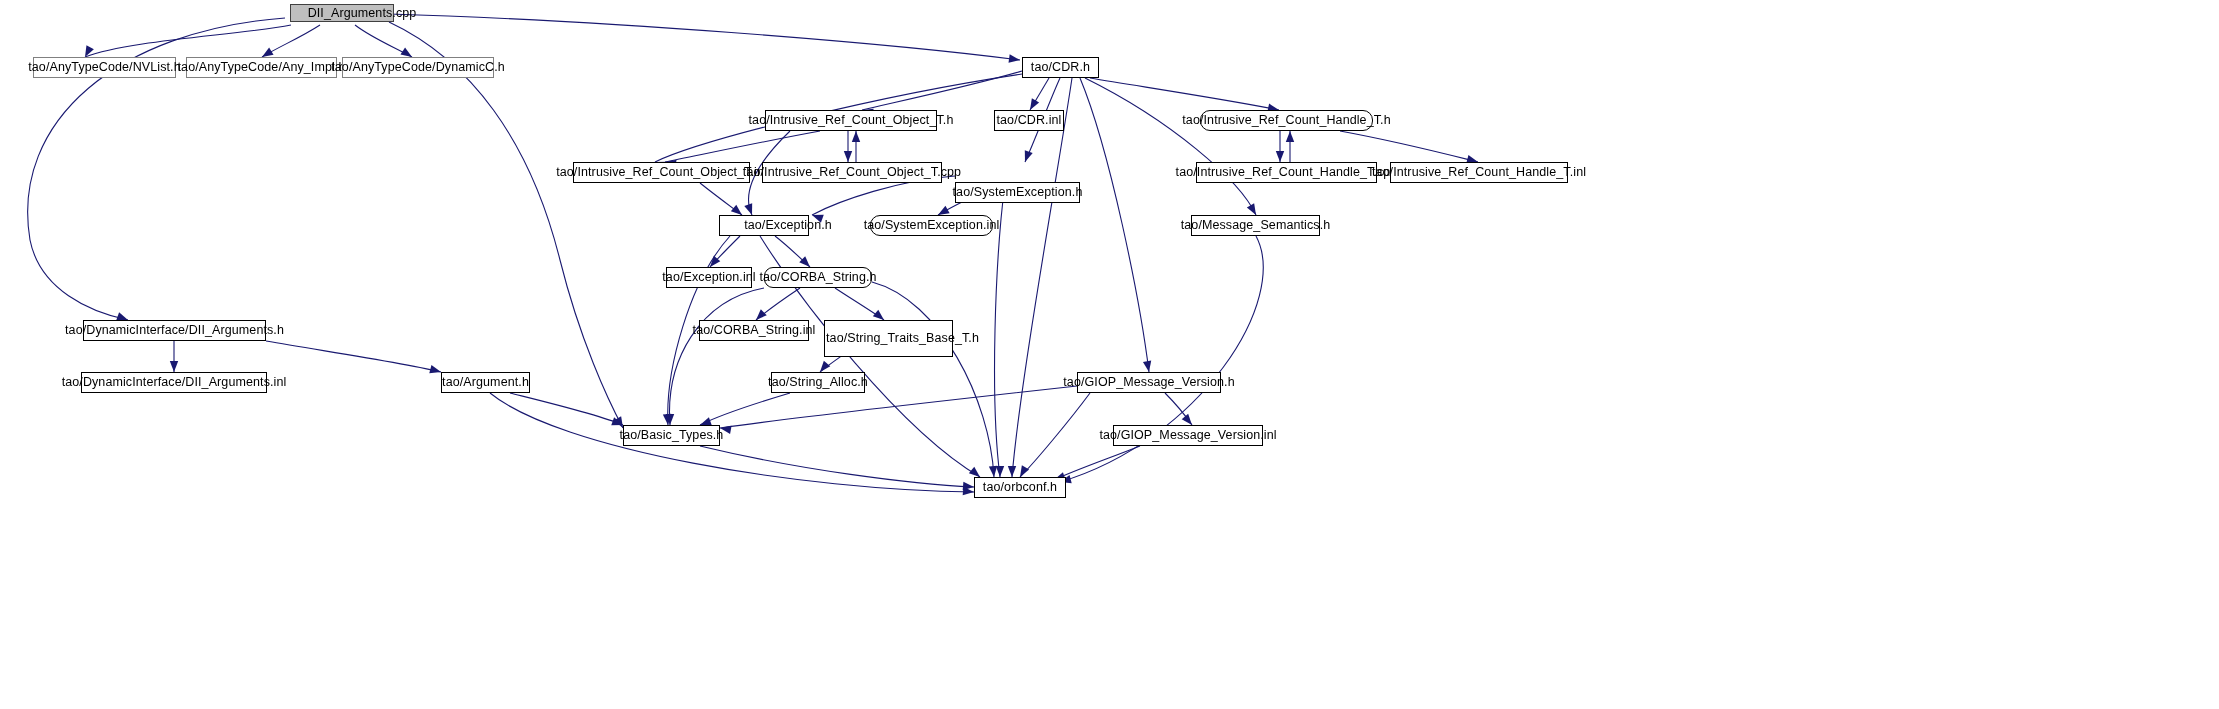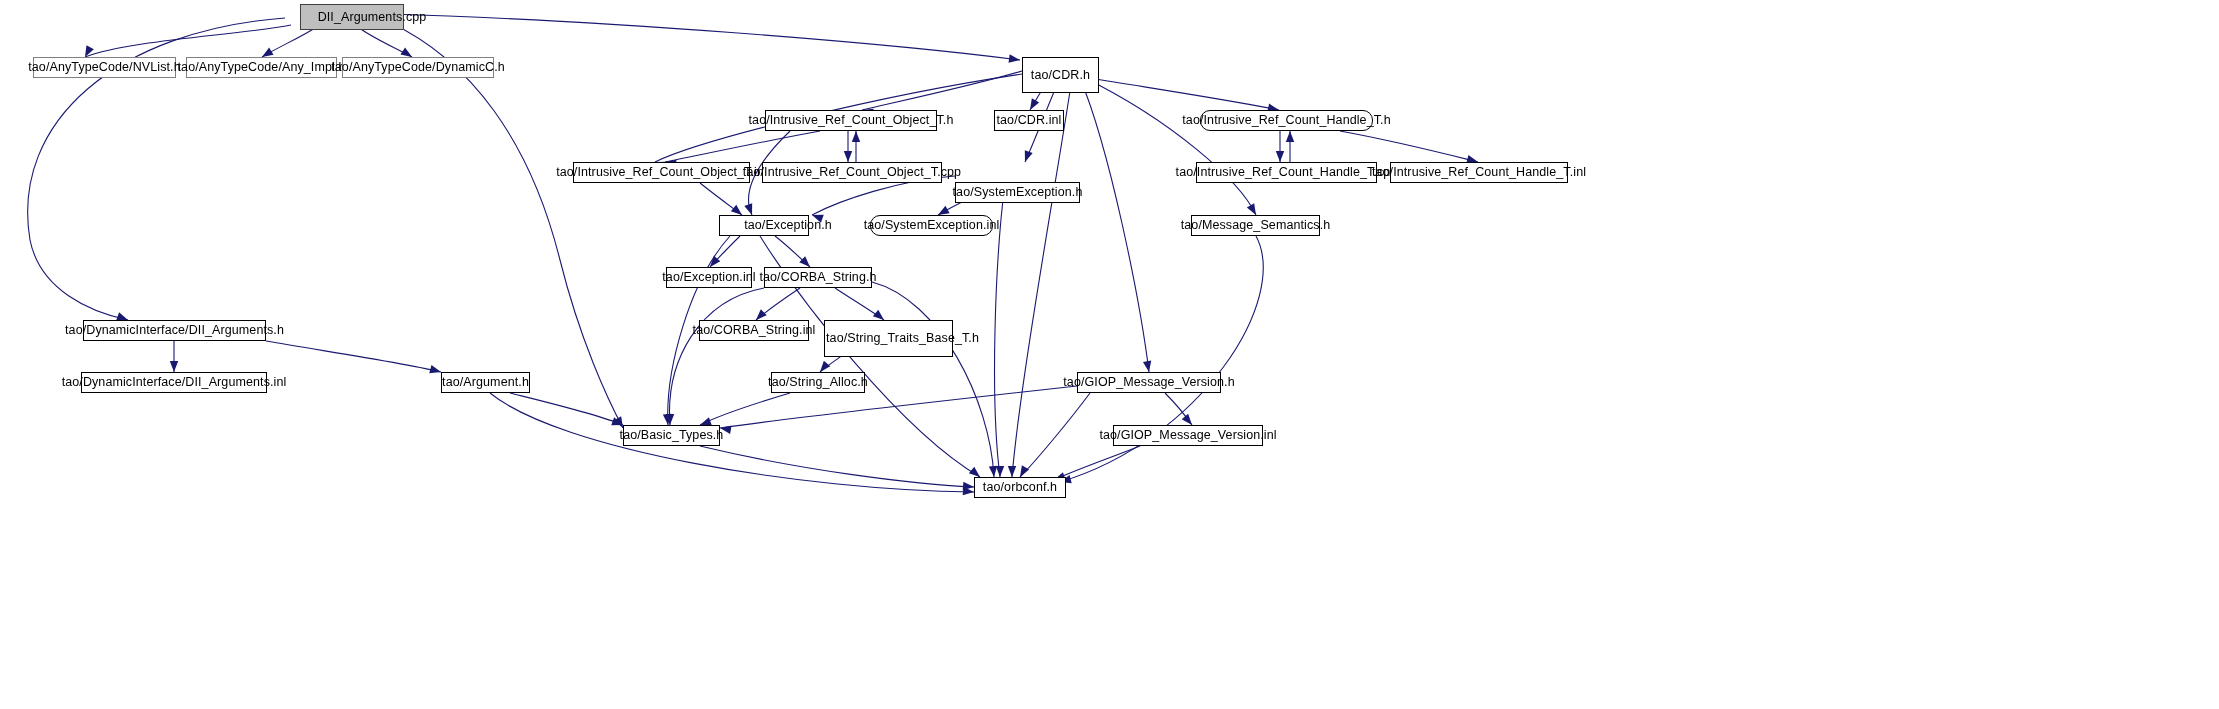--- a/index.html
+++ b/index.html
@@ -130,33 +130,33 @@
       <path d="M 0 0 L -11 4.2 L -11 -4.2 Z" fill="#191970" transform="translate(720,428) rotate(190)"></path>
       <path d="M 1090 393 C 1070 420 1035 462 1020 477" stroke="#191970" stroke-width="1.1" fill="none"></path>
       <path d="M 0 0 L -11 4.2 L -11 -4.2 Z" fill="#191970" transform="translate(1020,477) rotate(120)"></path>
       <path d="M 1140 446 C 1110 458 1075 470 1054 480" stroke="#191970" stroke-width="1.1" fill="none"></path>
       <path d="M 0 0 L -11 4.2 L -11 -4.2 Z" fill="#191970" transform="translate(1054,480) rotate(160)"></path>
       <path d="M 700 446 C 800 470 910 484 974 487" stroke="#191970" stroke-width="1.1" fill="none"></path>
       <path d="M 0 0 L -11 4.2 L -11 -4.2 Z" fill="#191970" transform="translate(974,487) rotate(5)"></path>
       <path d="M 1256 236 C 1290 300 1200 440 1060 482" stroke="#191970" stroke-width="1.1" fill="none"></path>
       <path d="M 0 0 L -11 4.2 L -11 -4.2 Z" fill="#191970" transform="translate(1060,482) rotate(165)"></path>
     </svg>
-<div class="node root" style="left: 300px; top: 4px; width: 104px; height: 26px; padding-left: 40px;">
+<div class="node root" style="left: 290px; top: 4px; width: 104px; height: 18px; padding-left: 40px;">
       <span>DII_Arguments.cpp</span>
     </div>
     <div class="node " style="left: 33px; top: 57px; width: 143px; height: 21px;">
       <span>tao/AnyTypeCode/NVList.h</span>
     </div>
     <div class="node " style="left: 186px; top: 57px; width: 151px; height: 21px;">
       <span>tao/AnyTypeCode/Any_Impl.h</span>
     </div>
     <div class="node " style="left: 342px; top: 57px; width: 152px; height: 21px;">
       <span>tao/AnyTypeCode/DynamicC.h</span>
     </div>
-    <div class="node hdr" style="left: 1022px; top: 57px; width: 77px; height: 36px;">
+    <div class="node hdr" style="left: 1022px; top: 57px; width: 77px; height: 21px;">
       <span>tao/CDR.h</span>
     </div>
     <div class="node hdr" style="left: 765px; top: 110px; width: 172px; height: 21px;">
       <span>tao/Intrusive_Ref_Count_Object_T.h</span>
     </div>
     <div class="node hdr" style="left: 994px; top: 110px; width: 70px; height: 21px;">
       <span>tao/CDR.inl</span>
     </div>
     <div class="node hdr" style="left: 1200px; top: 110px; width: 173px; height: 21px; border-radius: 10px;">
       <span>tao/Intrusive_Ref_Count_Handle_T.h</span>
@@ -181,21 +181,21 @@
     </div>
     <div class="node hdr" style="left: 870px; top: 215px; width: 123px; height: 21px; border-radius: 10px;">
       <span>tao/SystemException.inl</span>
     </div>
     <div class="node hdr" style="left: 1191px; top: 215px; width: 129px; height: 21px;">
       <span>tao/Message_Semantics.h</span>
     </div>
     <div class="node hdr" style="left: 666px; top: 267px; width: 86px; height: 21px;">
       <span>tao/Exception.inl</span>
     </div>
-    <div class="node hdr" style="left: 764px; top: 267px; width: 108px; height: 21px;">
+    <div class="node hdr" style="left: 764px; top: 267px; width: 108px; height: 21px; border-radius: 9px;">
       <span>tao/CORBA_String.h</span>
     </div>
     <div class="node hdr" style="left: 699px; top: 320px; width: 110px; height: 21px;">
       <span>tao/CORBA_String.inl</span>
     </div>
     <div class="node hdr" style="left: 824px; top: 320px; width: 129px; height: 37px; padding-left: 28px;">
       <span>tao/String_Traits_Base_T.h</span>
     </div>
     <div class="node hdr" style="left: 83px; top: 320px; width: 183px; height: 21px;">
       <span>tao/DynamicInterface/DII_Arguments.h</span>

